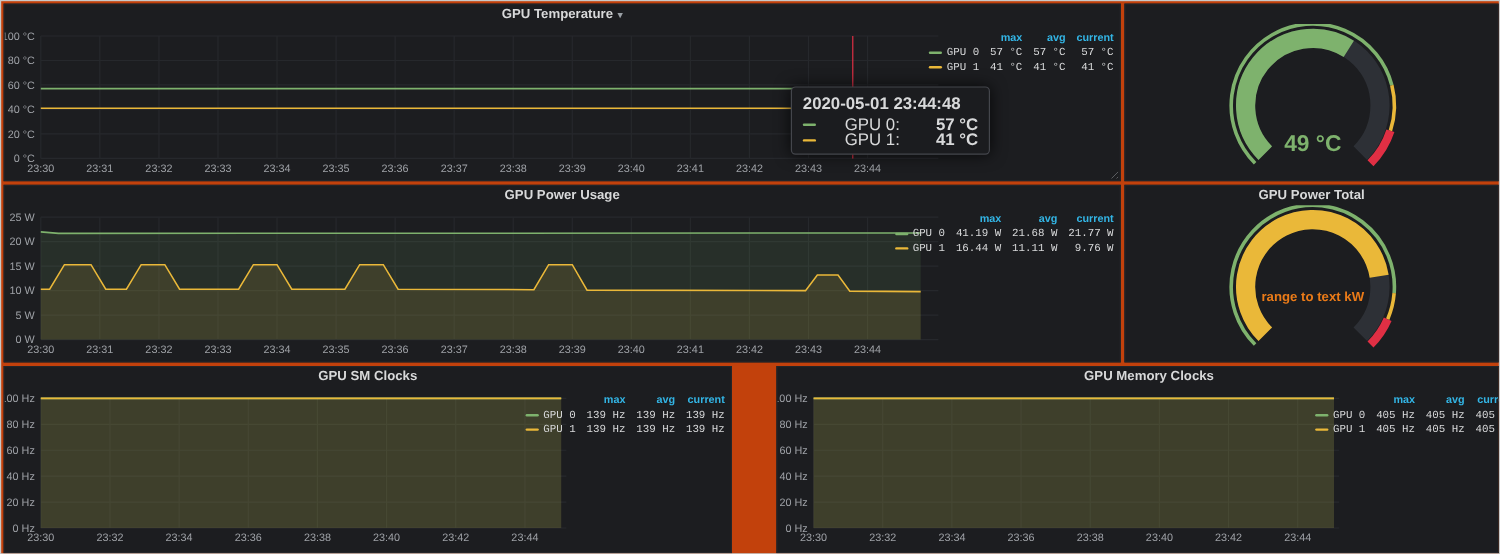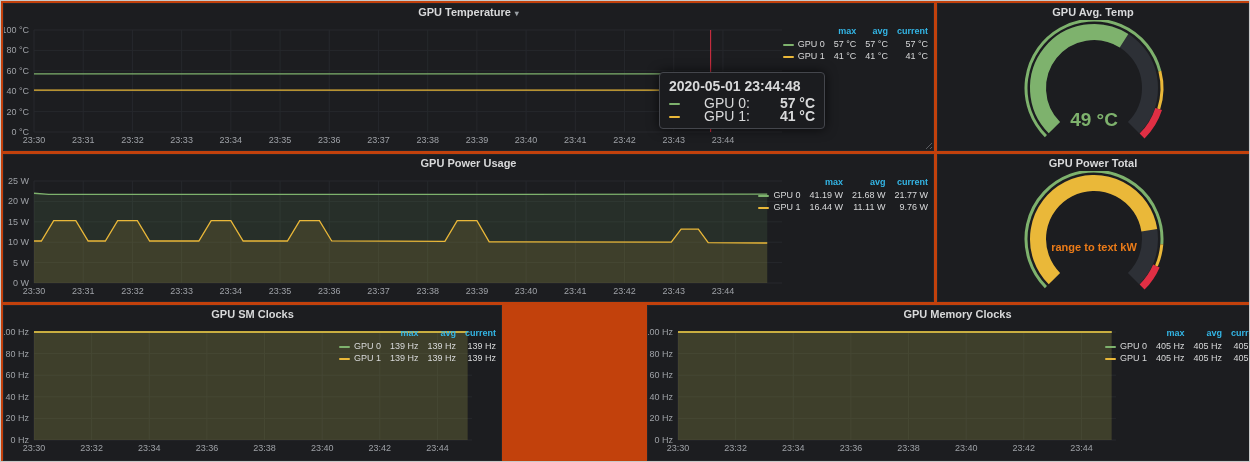--- a/index.html
+++ b/index.html
@@ -14,21 +14,21 @@
     height:16px; line-height:16px; text-align:center;
     font-size:11px; font-weight:600; color:#d8d9da; cursor:pointer;
     white-space:nowrap; overflow:hidden;
   }
   .caret { color:#9aa0a5; font-size:8px; margin-left:4px; }
   .chart-host { position:absolute; left:0; top:16px; }
   .tick { font-size:9px; fill:#9ea1a6; }
   .legend { position:absolute; top:22px; right:5px; z-index:3; }
   .legend table { border-collapse:collapse; font-size:9px; color:#d8d9da; }
   .legend th { color:#33b5e5; font-weight:700; text-align:right; padding:0 0 2px 9px; cursor:pointer; }
-  .legend td { text-align:right; padding:1px 0 1px 9px; white-space:nowrap; }
+  .legend td { text-align:right; padding:1px 0 1px 9px; white-space:nowrap;font-family:Liberation Mono, monospace; }
   .legend td.series-cell { text-align:left; padding-left:0; cursor:pointer; }
   .dash { display:inline-block; width:11px; height:2px; border-radius:1px; vertical-align:middle; margin-right:4px; }
   .dash-green { background:#7eb26d; }
   .dash-yellow { background:#eab839; }
   .tooltip {
     position:absolute; left:655px; top:68px; z-index:6;
     background:#1b1c1f; border:1px solid #44464c; border-radius:4px;
     padding:5px 9px; font-size:14px; color:#d8d9da;
     box-shadow:0 0 12px rgba(0,0,0,0.7); white-space:nowrap;
   }
@@ -131,23 +131,20 @@
       <div class="tt-row">
         <span class="dash dash-yellow"></span>
         <span>GPU 1:</span>
         <b>41 °C</b>
       </div>
     </div>
     <div class="resize-handle"></div>
   </section>
 
   <section class="panel" style="left:936px;top:2px;width:312px;height:148px">
-    <div class="panel-title">
-      <span>GPU Avg. Temp</span>
-    </div>
     <div class="chart-host"><svg width="312" height="132">
           <path d="M 116.40202025355333 107.59797974644665 A 56 56 0 1 1 195.59797974644667 107.59797974644665" fill="none" stroke="#2d3036" stroke-width="16"></path>
           <path d="M 116.40202025355333 107.59797974644665 A 56 56 0 0 1 186.00630051882382 20.717636171887165" fill="none" stroke="#7eb26d" stroke-width="16"></path>
           <path d="M 107.91673887931476 116.08326112068522 A 68 68 0 1 1 221.86365495674693 51.08908767278986" fill="none" stroke="#7eb26d" stroke-width="3"></path>
           <path d="M 221.86365495674693 51.08908767278986 A 68 68 0 0 1 220.67184310807045 89.01315561749642" fill="none" stroke="#eab839" stroke-width="3"></path>
           <path d="M 220.67184310807045 89.01315561749642 A 68 68 0 0 1 204.08326112068522 116.08326112068522" fill="none" stroke="#e02f44" stroke-width="7"></path>
           <text x="156" y="106" text-anchor="middle" font-size="19" font-weight="bold" fill="#7eb26d">49 °C</text>
         </svg></div>
   </section>
 
@@ -236,21 +233,21 @@
     <div class="chart-host"><svg width="312" height="132">
           <path d="M 116.40202025355333 107.59797974644665 A 56 56 0 1 1 195.59797974644667 107.59797974644665" fill="none" stroke="#2d3036" stroke-width="16"></path>
           <path d="M 116.40202025355333 107.59797974644665 A 56 56 0 1 1 211.3105470733277 59.23966995774707" fill="none" stroke="#eab839" stroke-width="16"></path>
           <path d="M 107.91673887931476 116.08326112068522 A 68 68 0 1 1 223.7903786938527 73.33521850949344" fill="none" stroke="#7eb26d" stroke-width="3"></path>
           <path d="M 223.7903786938527 73.33521850949344 A 68 68 0 0 1 218.40731454651072 95.00605656316507" fill="none" stroke="#eab839" stroke-width="3"></path>
           <path d="M 218.40731454651072 95.00605656316507 A 68 68 0 0 1 204.08326112068522 116.08326112068522" fill="none" stroke="#e02f44" stroke-width="7"></path>
           <text x="156" y="80" text-anchor="middle" font-size="11" font-weight="bold" fill="#eb7b18">range to text kW</text>
         </svg></div>
   </section>
 
-  <section class="panel" style="left:2px;top:304px;width:499px;height:156px">
+  <section class="panel" style="left:2px;top:304px;width:607px;height:156px">
     <div class="panel-title">
       <span>GPU SM Clocks</span>
     </div>
     <div class="chart-host"><svg width="621" height="140">
           <line x1="30" y1="118" x2="468" y2="118" stroke="#26282c"></line>
           <text x="25" y="121" text-anchor="end" class="tick">0 Hz</text>
           <line x1="30" y1="96.4" x2="468" y2="96.4" stroke="#26282c"></line>
           <text x="25" y="99.4" text-anchor="end" class="tick">20 Hz</text>
           <line x1="30" y1="74.8" x2="468" y2="74.8" stroke="#26282c"></line>
           <text x="25" y="77.8" text-anchor="end" class="tick">40 Hz</text>

